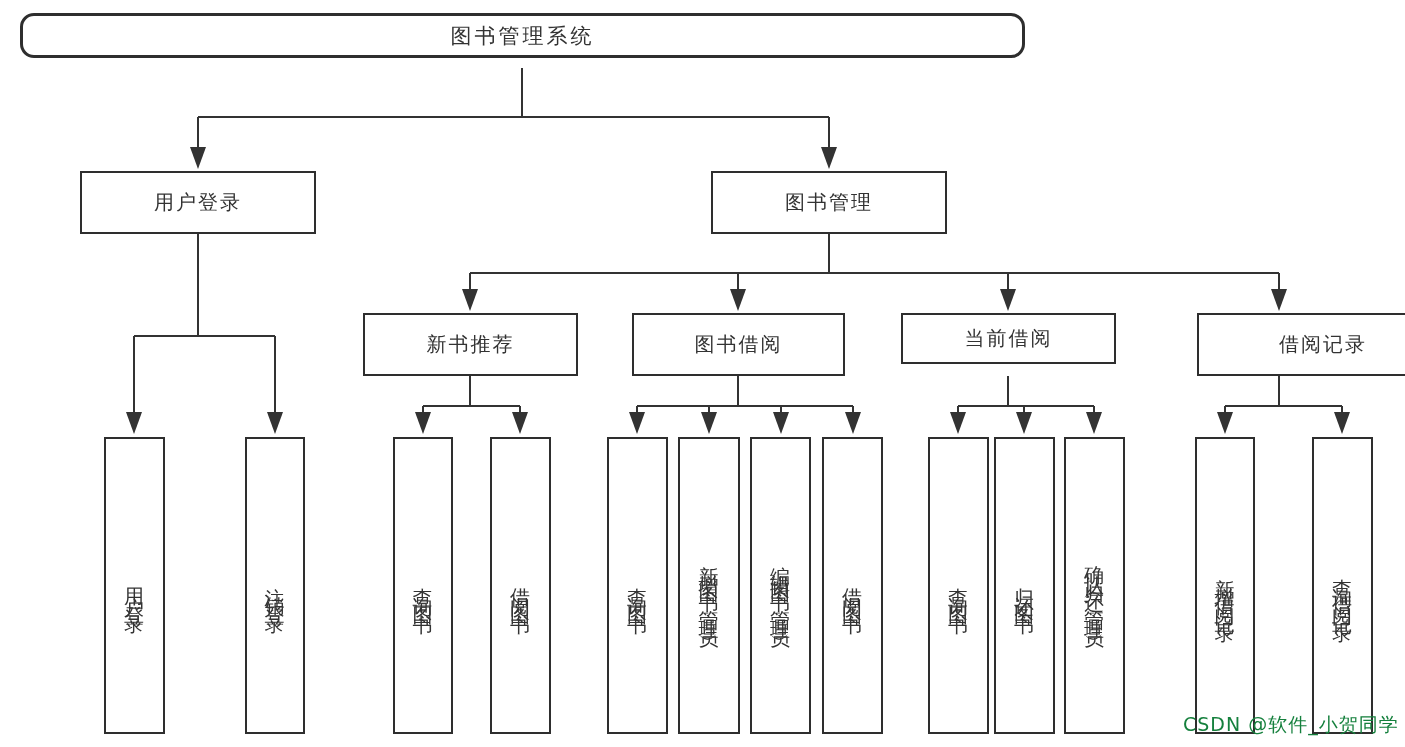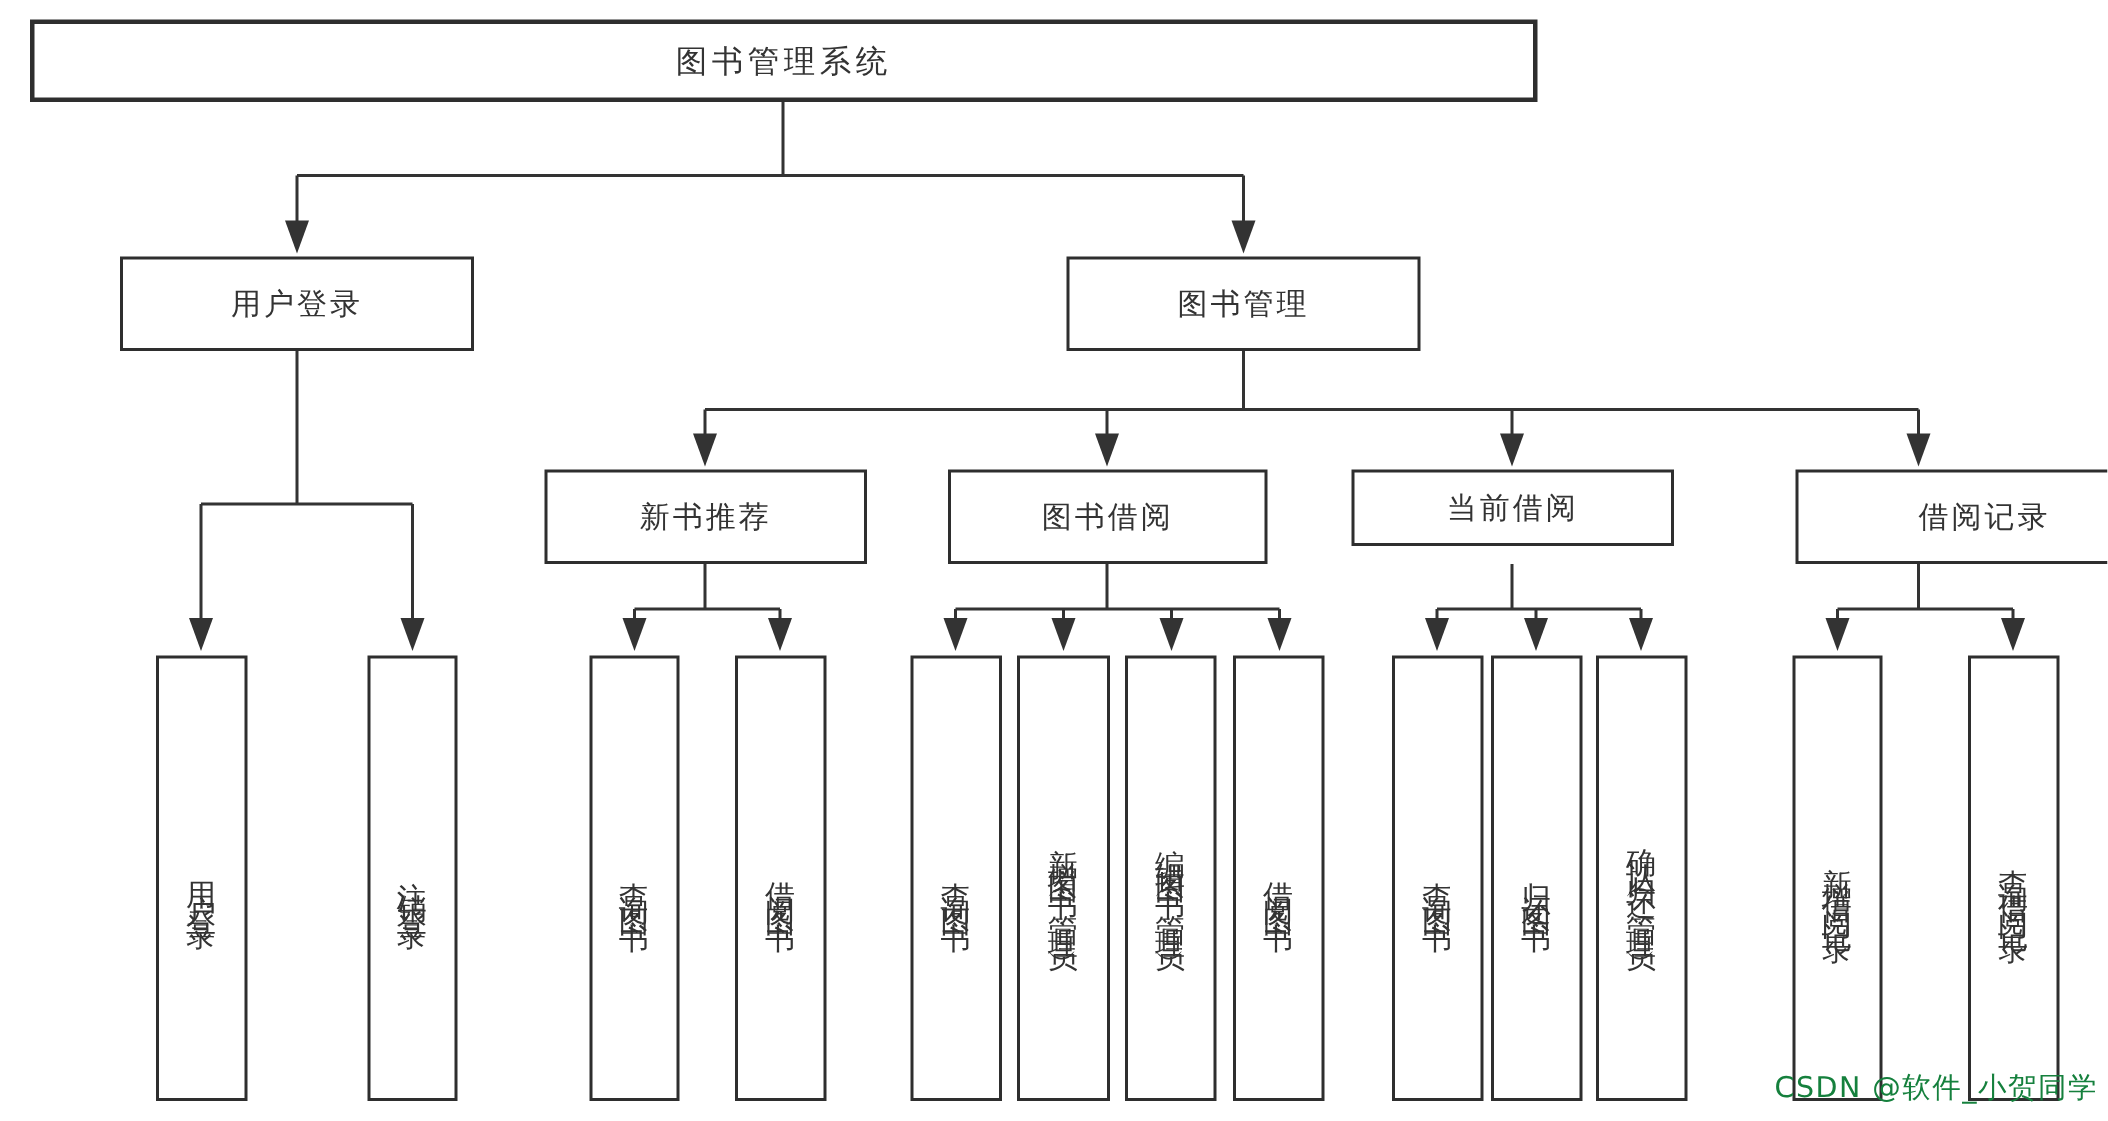--- a/index.html
+++ b/index.html
@@ -96,21 +96,21 @@
 
       <polygon points="950,412 966,412 958,434"></polygon>
       <polygon points="1016,412 1032,412 1024,434"></polygon>
       <polygon points="1086,412 1102,412 1094,434"></polygon>
 
       <polygon points="1217,412 1233,412 1225,434"></polygon>
       <polygon points="1334,412 1350,412 1342,434"></polygon>
     </g>
   </svg>
 
-  <div class="node root-node" style="left:20px; top:13px; width:1005px; height:55px;">
+  <div class="node root-node" style="left:20px; top:13px; width:1005px; height:45px;border-radius:14px;">
     <span>图书管理系统</span>
   </div>
 
   <div class="node h-node" style="left:80px; top:171px; width:236px; height:63px;">
     <span>用户登录</span>
   </div>
   <div class="node h-node" style="left:711px; top:171px; width:236px; height:63px;">
     <span>图书管理</span>
   </div>
 

